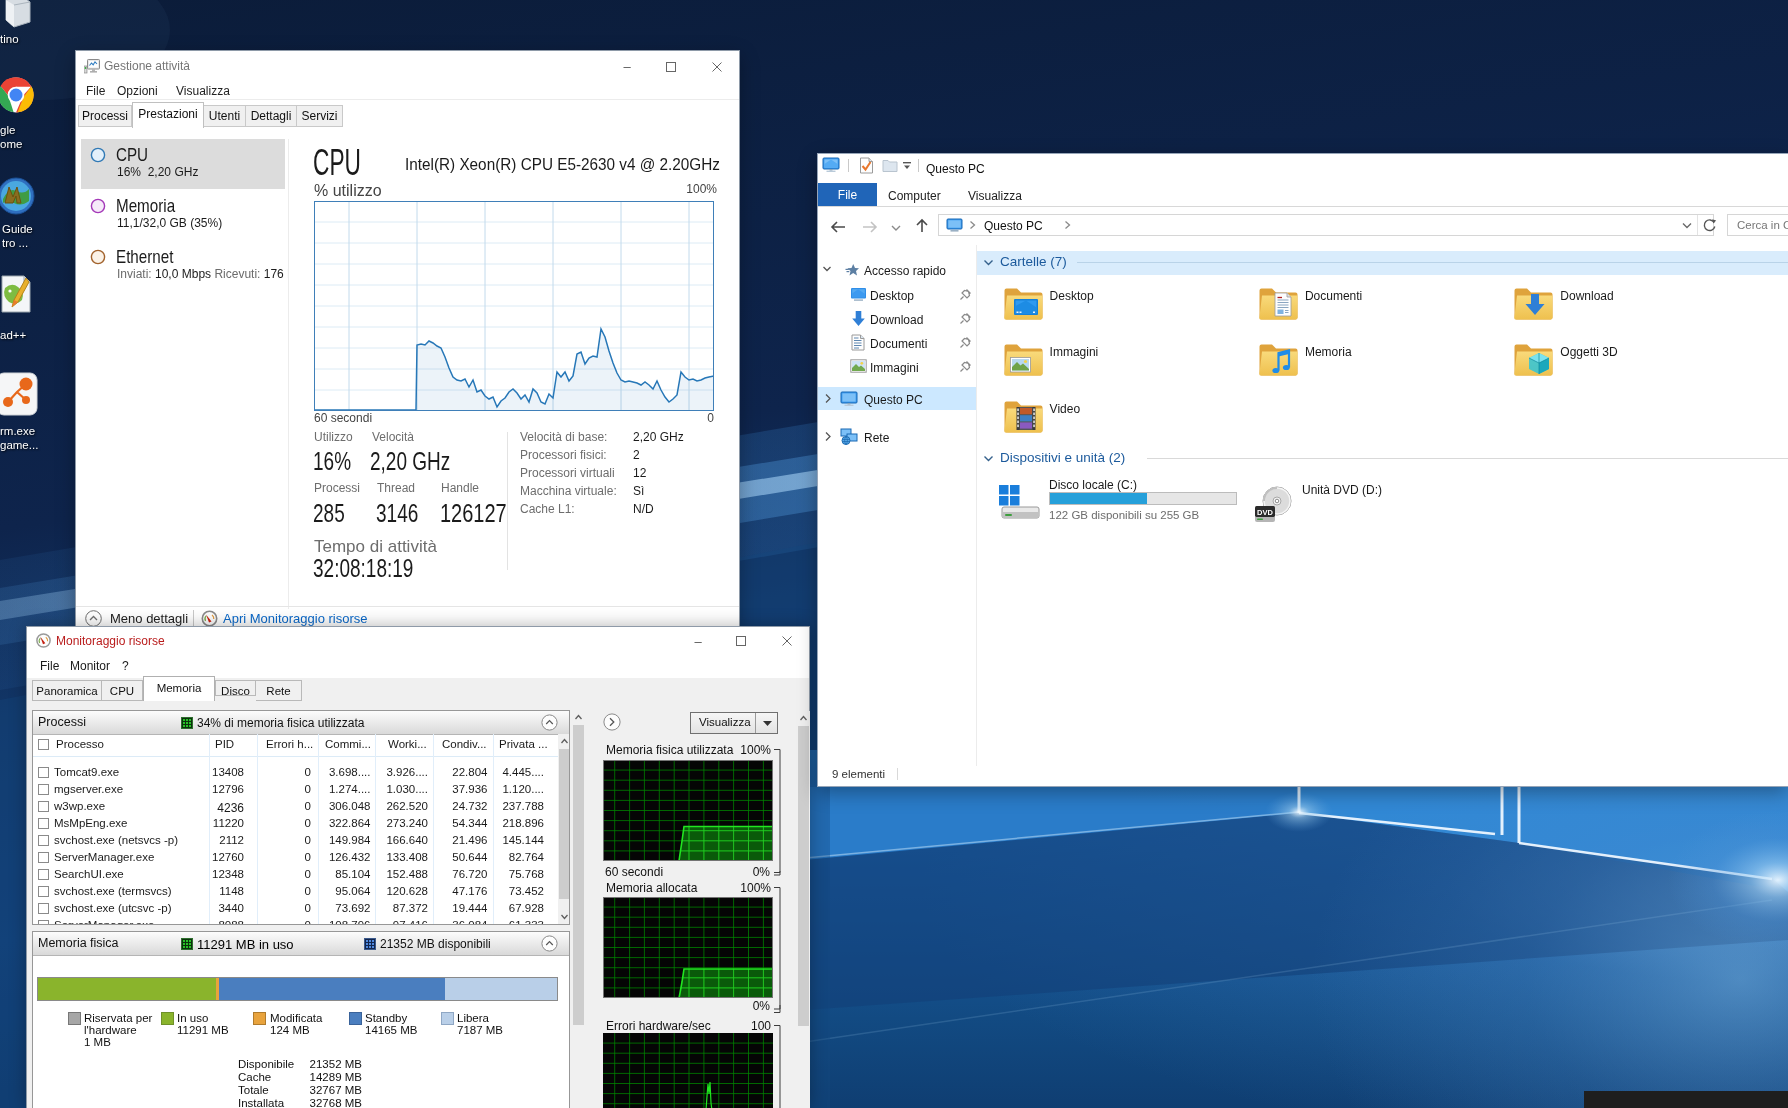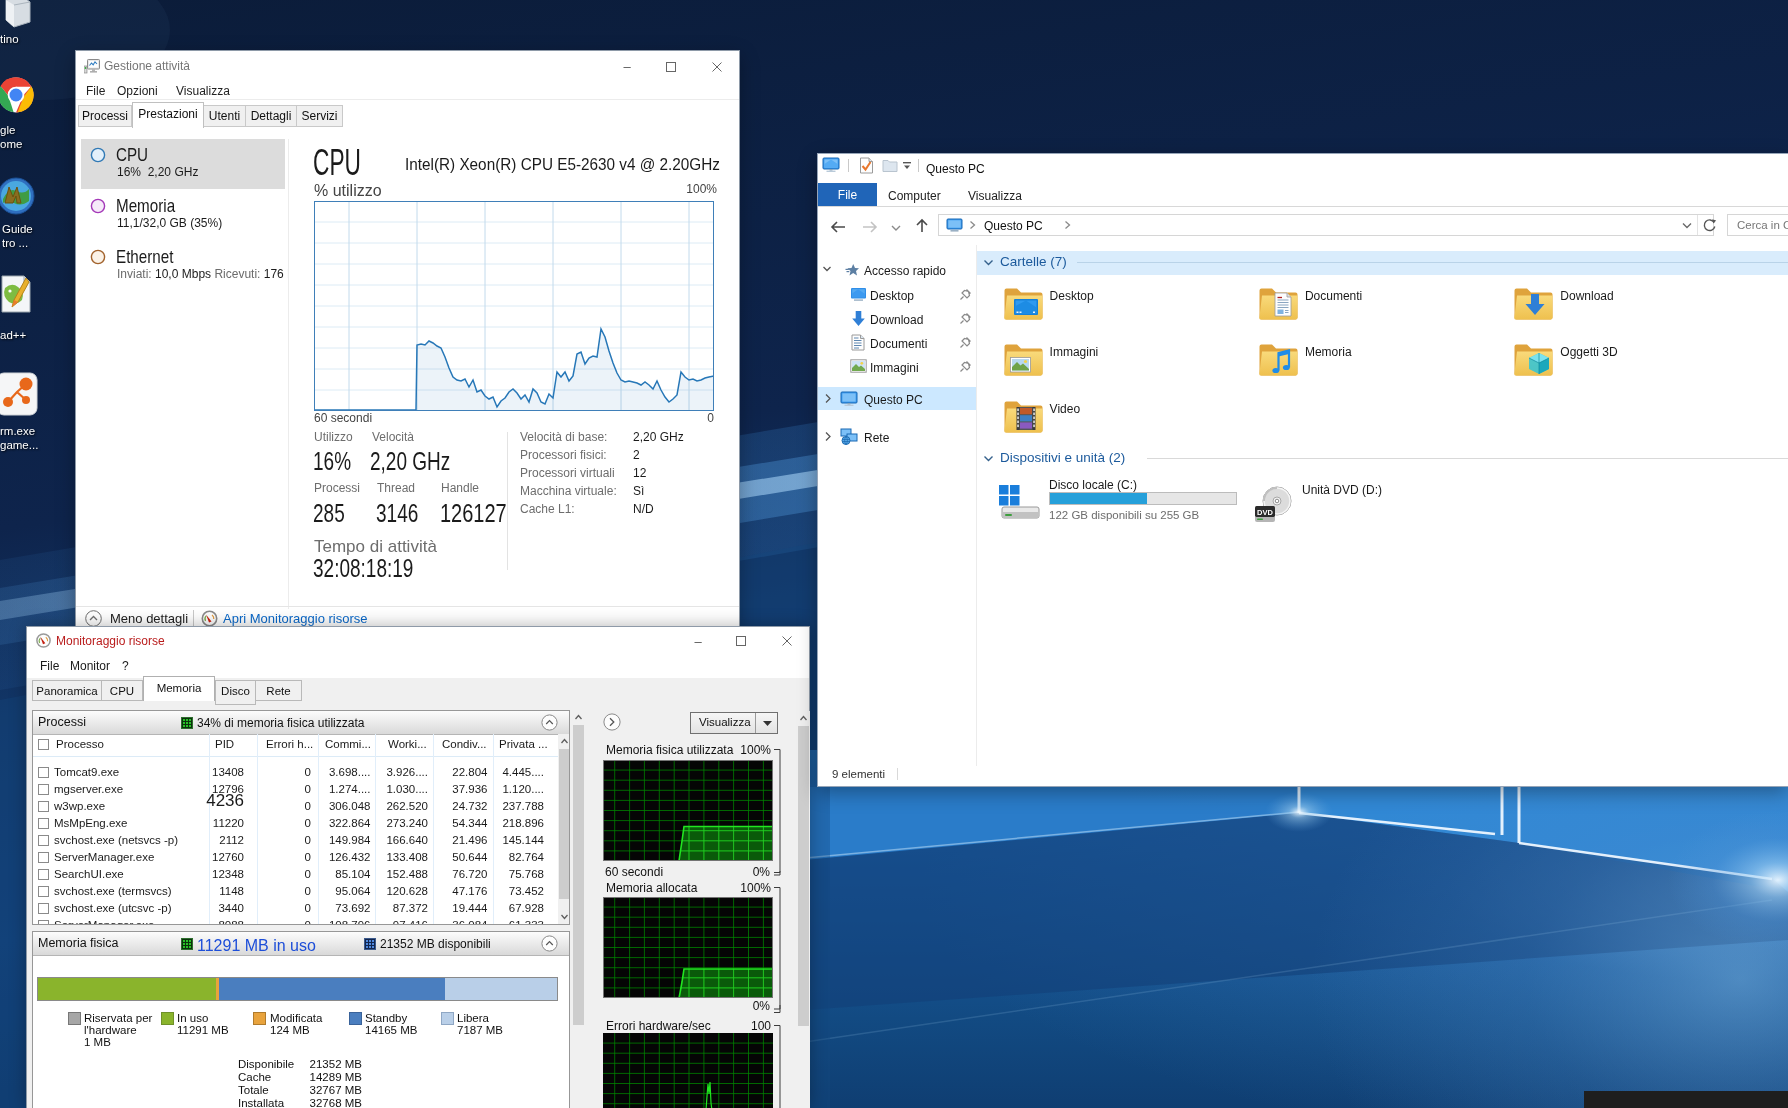--- a/index.html
+++ b/index.html
@@ -297,21 +297,21 @@
       <path d="M2.5 2.5 L11.5 11.5 M11.5 2.5 L2.5 11.5" stroke="#666" stroke-width="1" fill="none"></path>
     </svg>
 
   <div class="t" style="left:13px;top:32px;font-size:12px;color:#1a1a1a">File</div>
   <div class="t" style="left:43px;top:32px;font-size:12px;color:#1a1a1a">Monitor</div>
   <div class="t" style="left:95px;top:32px;font-size:12px;color:#1a1a1a">?</div>
 
   <div class="abs" style="left:5px;top:53px;width:70px;height:21px;background:#f0f0f0;border:1px solid #b9b9b9;box-sizing:border-box;font-size:11.5px;color:#111;text-align:center;line-height:20px">Panoramica</div>
   <div class="abs" style="left:75px;top:53px;width:41px;height:21px;background:#f0f0f0;border:1px solid #b9b9b9;border-left:none;box-sizing:border-box;font-size:11.5px;color:#111;text-align:center;line-height:20px">CPU</div>
   <div class="abs" style="left:116px;top:49px;width:72px;height:25px;background:#fff;border:1px solid #b0b0b0;border-bottom:none;box-sizing:border-box;font-size:11.5px;color:#111;text-align:center;line-height:23px">Memoria</div>
-  <div class="abs" style="left:188px;top:53px;width:41px;height:25px;background:#f0f0f0;border:1px solid #b9b9b9;box-sizing:border-box;font-size:11.5px;color:#111;text-align:center;line-height:20px">Disco</div>
+  <div class="abs" style="left:188px;top:53px;width:41px;height:16px;background:#f0f0f0;border:1px solid #b9b9b9;box-sizing:border-box;font-size:11.5px;color:#111;text-align:center;line-height:20px">Disco</div>
   <div class="abs" style="left:229px;top:53px;width:46px;height:21px;background:#f0f0f0;border:1px solid #b9b9b9;border-left:none;box-sizing:border-box;font-size:11.5px;color:#111;text-align:center;line-height:20px">Rete</div>
 
   <div class="abs" style="left:5px;top:83px;width:538px;height:215px;border:1px solid #979797;box-sizing:border-box;background:#fff;overflow:hidden">
     <div class="abs" style="left:0;top:0;width:536px;height:23px;background:linear-gradient(#fcfcfc,#d9d9d9);border-bottom:1px solid #b5b5b5"></div>
     <div class="t" style="left:5px;top:4px;font-size:12.5px;color:#111">Processi</div>
     <svg class="abs" style="left:148px;top:6px" width="12" height="12">
         <rect x="0.5" y="0.5" width="11" height="11" fill="#0c330c" stroke="#2d6e2d"></rect>
         <g fill="#27c427">
           <rect x="2" y="2" width="2" height="2"></rect>
           <rect x="5" y="2" width="2" height="2"></rect>
@@ -356,21 +356,21 @@
     <div class="abs" style="left:5px;top:73px;width:11px;height:11px;border:1px solid #8a8a8a;box-sizing:border-box;background:#fff"></div>
     <div class="t" style="left:21px;top:72px;font-size:11.5px;color:#1a1a1a">mgserver.exe</div>
     <div class="t" style="left:211px;top:72px;font-size:11.5px;color:#1a1a1a;transform:translateX(-100%)">12796</div>
     <div class="t" style="left:278px;top:72px;font-size:11.5px;color:#1a1a1a;transform:translateX(-100%)">0</div>
     <div class="t" style="left:337.5px;top:72px;font-size:11.5px;color:#1a1a1a;transform:translateX(-100%)">1.274....</div>
     <div class="t" style="left:395px;top:72px;font-size:11.5px;color:#1a1a1a;transform:translateX(-100%)">1.030....</div>
     <div class="t" style="left:454.5px;top:72px;font-size:11.5px;color:#1a1a1a;transform:translateX(-100%)">37.936</div>
     <div class="t" style="left:511px;top:72px;font-size:11.5px;color:#1a1a1a;transform:translateX(-100%)">1.120....</div>
     <div class="abs" style="left:5px;top:90px;width:11px;height:11px;border:1px solid #8a8a8a;box-sizing:border-box;background:#fff"></div>
     <div class="t" style="left:21px;top:89px;font-size:11.5px;color:#1a1a1a">w3wp.exe</div>
-    <div class="t" style="left:211px;top:80px;font-size:17px;color:#1a1a1a;transform:translateX(-100%)">4236</div>
+    <div class="t" style="left:211px;top:90px;font-size:12px;color:#1a1a1a;transform:translateX(-100%)">4236</div>
     <div class="t" style="left:278px;top:89px;font-size:11.5px;color:#1a1a1a;transform:translateX(-100%)">0</div>
     <div class="t" style="left:337.5px;top:89px;font-size:11.5px;color:#1a1a1a;transform:translateX(-100%)">306.048</div>
     <div class="t" style="left:395px;top:89px;font-size:11.5px;color:#1a1a1a;transform:translateX(-100%)">262.520</div>
     <div class="t" style="left:454.5px;top:89px;font-size:11.5px;color:#1a1a1a;transform:translateX(-100%)">24.732</div>
     <div class="t" style="left:511px;top:89px;font-size:11.5px;color:#1a1a1a;transform:translateX(-100%)">237.788</div>
     <div class="abs" style="left:5px;top:107px;width:11px;height:11px;border:1px solid #8a8a8a;box-sizing:border-box;background:#fff"></div>
     <div class="t" style="left:21px;top:106px;font-size:11.5px;color:#1a1a1a">MsMpEng.exe</div>
     <div class="t" style="left:211px;top:106px;font-size:11.5px;color:#1a1a1a;transform:translateX(-100%)">11220</div>
     <div class="t" style="left:278px;top:106px;font-size:11.5px;color:#1a1a1a;transform:translateX(-100%)">0</div>
     <div class="t" style="left:337.5px;top:106px;font-size:11.5px;color:#1a1a1a;transform:translateX(-100%)">322.864</div>
@@ -446,21 +446,21 @@
           <rect x="5" y="2" width="2" height="2"></rect>
           <rect x="8" y="2" width="2" height="2"></rect>
           <rect x="2" y="5" width="2" height="2"></rect>
           <rect x="5" y="5" width="2" height="2"></rect>
           <rect x="8" y="5" width="2" height="2"></rect>
           <rect x="2" y="8" width="2" height="2"></rect>
           <rect x="5" y="8" width="2" height="2"></rect>
           <rect x="8" y="8" width="2" height="2"></rect>
         </g>
       </svg>
-    <div class="t" style="left:164px;top:5px;font-size:16px;color:#1d4ed8">11291 MB in uso</div>
+    <div class="t" style="left:164px;top:5px;font-size:13px;color:#000000">11291 MB in uso</div>
     <svg class="abs" style="left:331px;top:6px" width="12" height="12">
         <rect x="0.5" y="0.5" width="11" height="11" fill="#12264f" stroke="#3c5a8c"></rect>
         <g fill="#4f89e0">
           <rect x="2" y="2" width="2" height="2"></rect>
           <rect x="5" y="2" width="2" height="2"></rect>
           <rect x="8" y="2" width="2" height="2"></rect>
           <rect x="2" y="5" width="2" height="2"></rect>
           <rect x="5" y="5" width="2" height="2"></rect>
           <rect x="8" y="5" width="2" height="2"></rect>
           <rect x="2" y="8" width="2" height="2"></rect>

